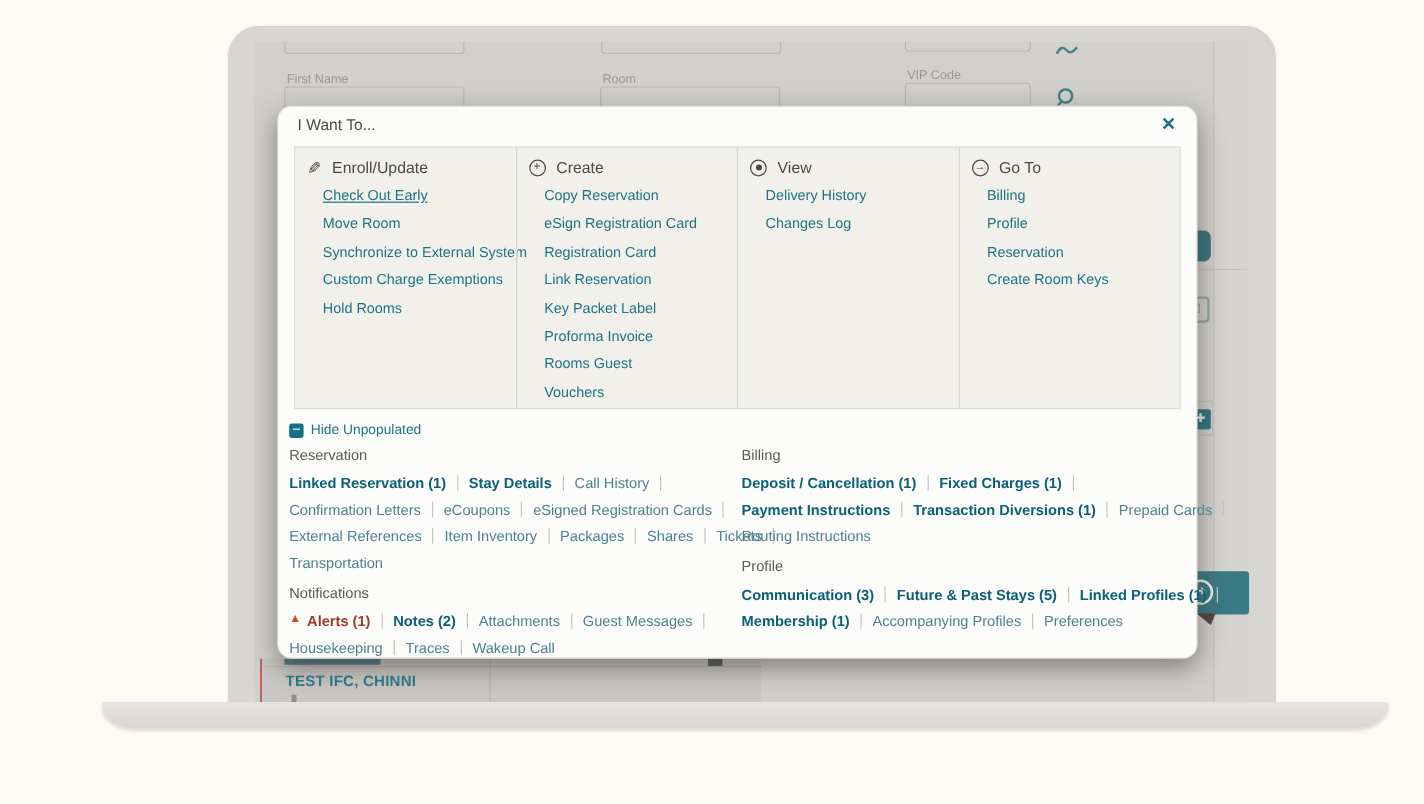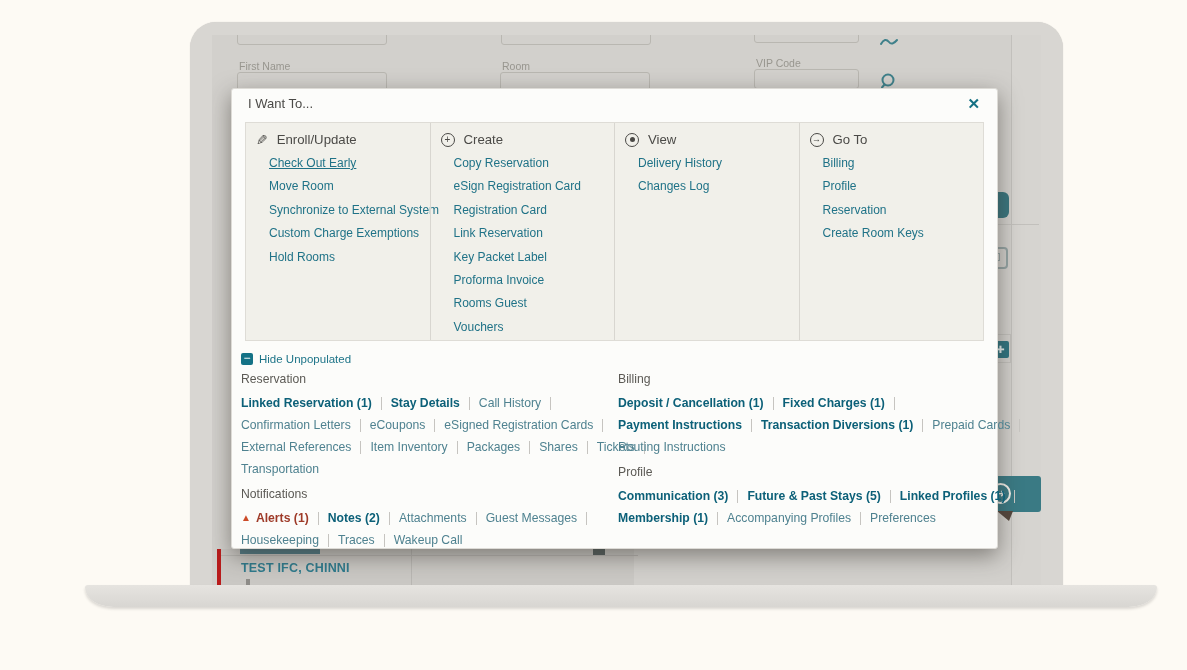--- a/index.html
+++ b/index.html
@@ -35,32 +35,32 @@
      border-radius:2px; color:#e8f2f2; font-size:10px; line-height:17px; text-align:center; }
   .flag{ position:absolute; left:771px; top:441px; width:58px; height:36px; background:#3a7a84; border-radius:3px; }
   .flag .ring{ position:absolute; left:7px; top:7px; width:21px; height:21px; border:2.5px solid #f1efe9;
      border-radius:50%; color:#f1efe9; font-size:11px; line-height:17px; text-align:center; }
   .flag::after{ content:''; position:absolute; left:14px; bottom:-9px;
      border-left:12px solid transparent; border-right:4px solid transparent; border-top:10px solid #55473e; }
   .wave-ico,.mag-ico{ position:absolute; }
 
   
   .guest-strip{ position:absolute; left:5px; top:514px; width:417px; height:37px;
-     background:#cac8c4; border-left:4px solid #b91c1c; }
+     background:#cac8c4; border-left:1px solid #b91c1c; }
   .guest-strip .vdiv{ position:absolute; left:190px; top:0; width:1px; height:37px; background:#b9b7b3; }
   .guest-strip .hdiv{ position:absolute; left:0; top:6px; width:417px; height:1px; background:#b9b7b3; }
   .guest-strip .sliver{ position:absolute; left:19px; top:0; width:80px; height:5px; background:#3d6f7d; opacity:.85; }
   .guest-strip .sliver2{ position:absolute; left:372px; top:0; width:12px; height:6px; background:#55605f; }
   .guest-name{ position:absolute; left:20px; top:12px; font-size:12.5px; font-weight:700;
      color:#2f7b8d; letter-spacing:.2px; white-space:nowrap; }
   .guest-strip .partial{ position:absolute; left:25px; top:30px; width:4px; height:6px; background:#8e8c88; }
 
   
   .dialog{ position:absolute; left:19px; top:53px; width:767px; height:461px;
-     background:#fcfcfa; border:1px solid #dddbd6; border-radius:3px;
+     background:#fcfcfa; border:1px solid #dddbd6; border-radius:12px;
      box-shadow:0 7px 22px rgba(50,45,40,.5); }
   .dlg-header{ height:28px; display:flex; align-items:center; justify-content:space-between;
      padding:0 17px 0 16px; font-size:13px; color:#4b4a47; }
   .close-x{ color:#147083; font-size:15px; font-weight:700; cursor:pointer; line-height:1; }
 
   .menu-panel{ position:absolute; left:13px; top:33px; width:739px; height:219px;
      background:#f1f0ea; border:1px solid #dedcd6; display:flex; }
   .menu-col{ flex:1 1 0; padding:9px 0 0 10px; min-width:0; }
   .menu-col + .menu-col{ border-left:1px solid #d8d6d0; }
   .col-head{ display:flex; align-items:center; gap:9px; font-size:13.2px; color:#4b4a47; margin-bottom:9px; }
@@ -78,21 +78,21 @@
      font-size:11.5px; color:#1d7488; cursor:pointer; }
   .minus-box{ width:12px; height:12px; background:#147286; border-radius:2px; color:#fff;
      font-size:12px; line-height:11px; text-align:center; }
 
   .details{ position:absolute; left:9px; top:283px; width:750px; display:flex; }
   .det-col{ width:377px; flex:0 0 auto; }
   .det-col.right{ width:373px; }
   .grp-title{ font-size:12.2px; color:#5c5a55; height:20px; }
   .grp{ margin-bottom:7px; }
   .link-row{ height:22px; display:flex; align-items:center; white-space:nowrap; font-size:12.2px; }
-  .chip{ display:inline-flex; align-items:center; }
+  .chip{ display:inline-flex; align-items:flex-start; }
   .chip-label{ color:#4f8290; text-decoration:none; cursor:pointer; }
   .chip.bold .chip-label{ font-weight:700; color:#0c6078; }
   .chip.alert .chip-label{ font-weight:700; color:#9e3a28; }
   .warn{ display:none; }
   .chip.alert .warn{ display:inline-block; color:#cc4b28; font-size:10px; margin-right:5px; line-height:1; }
   .sep{ display:inline-block; width:1px; height:13px; background:#c6c4c0; margin:0 9px; }
   .link-row.last-row .chip:last-child .sep{ display:none; }
 </style>
 </head>
 <body>

